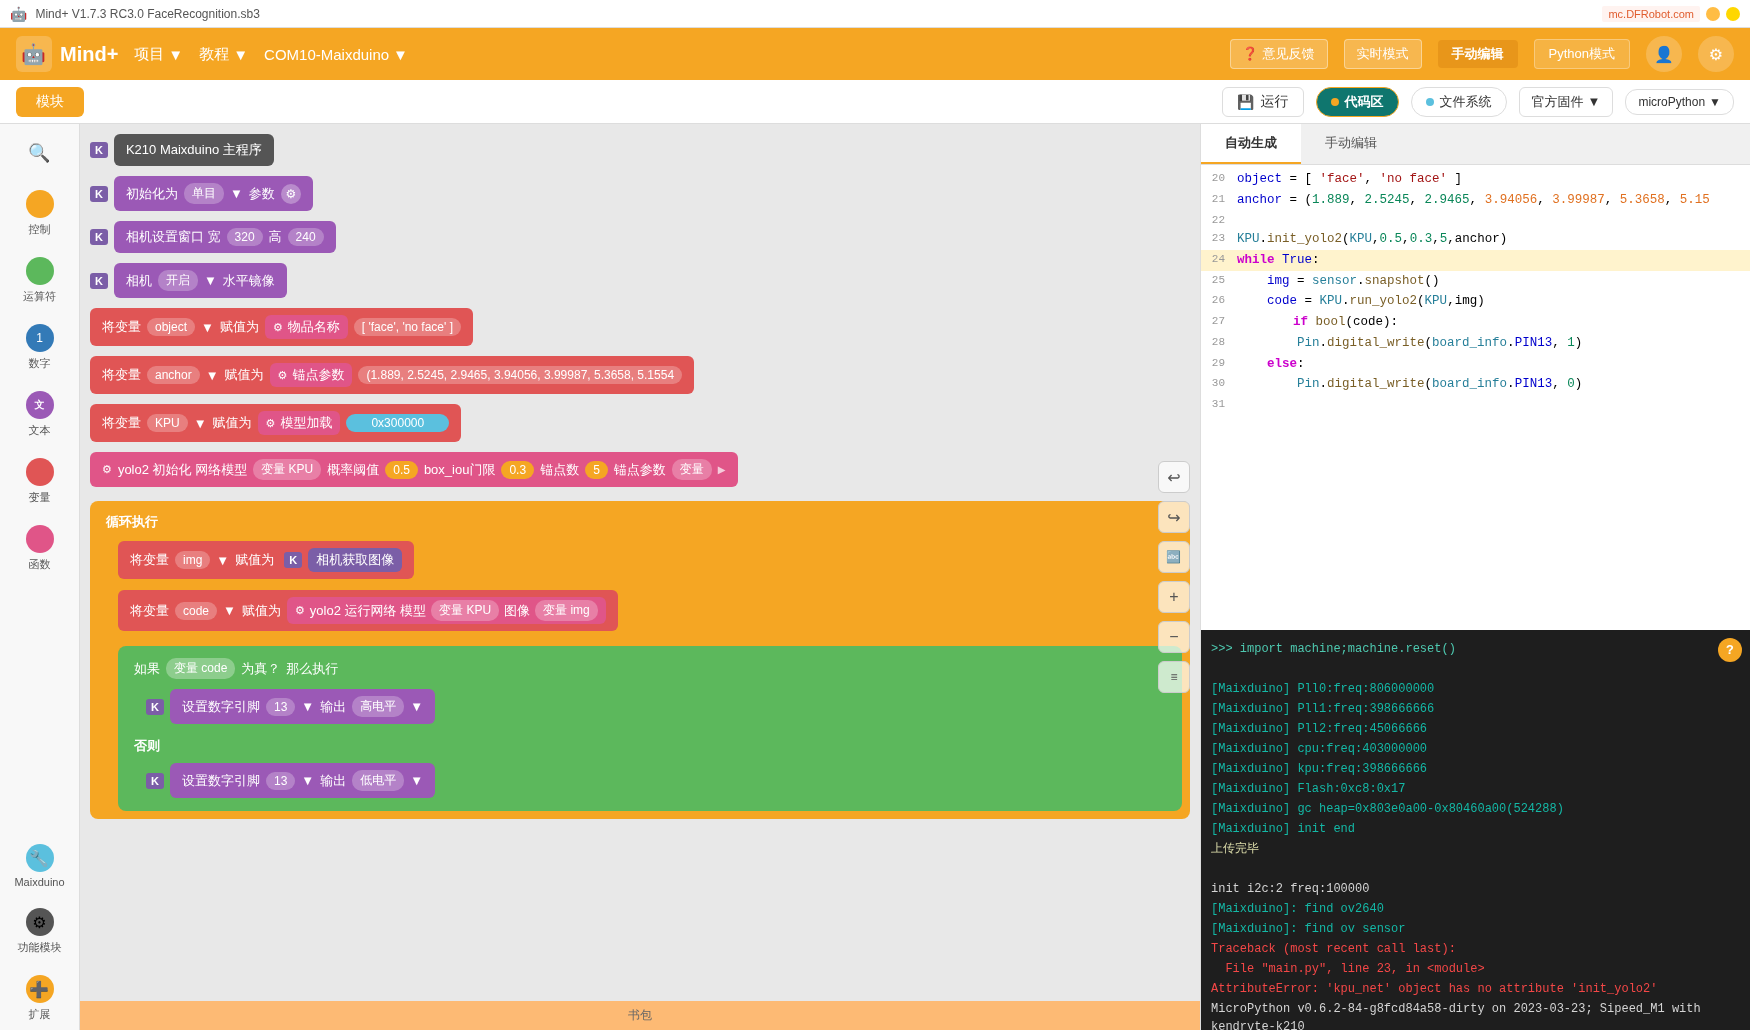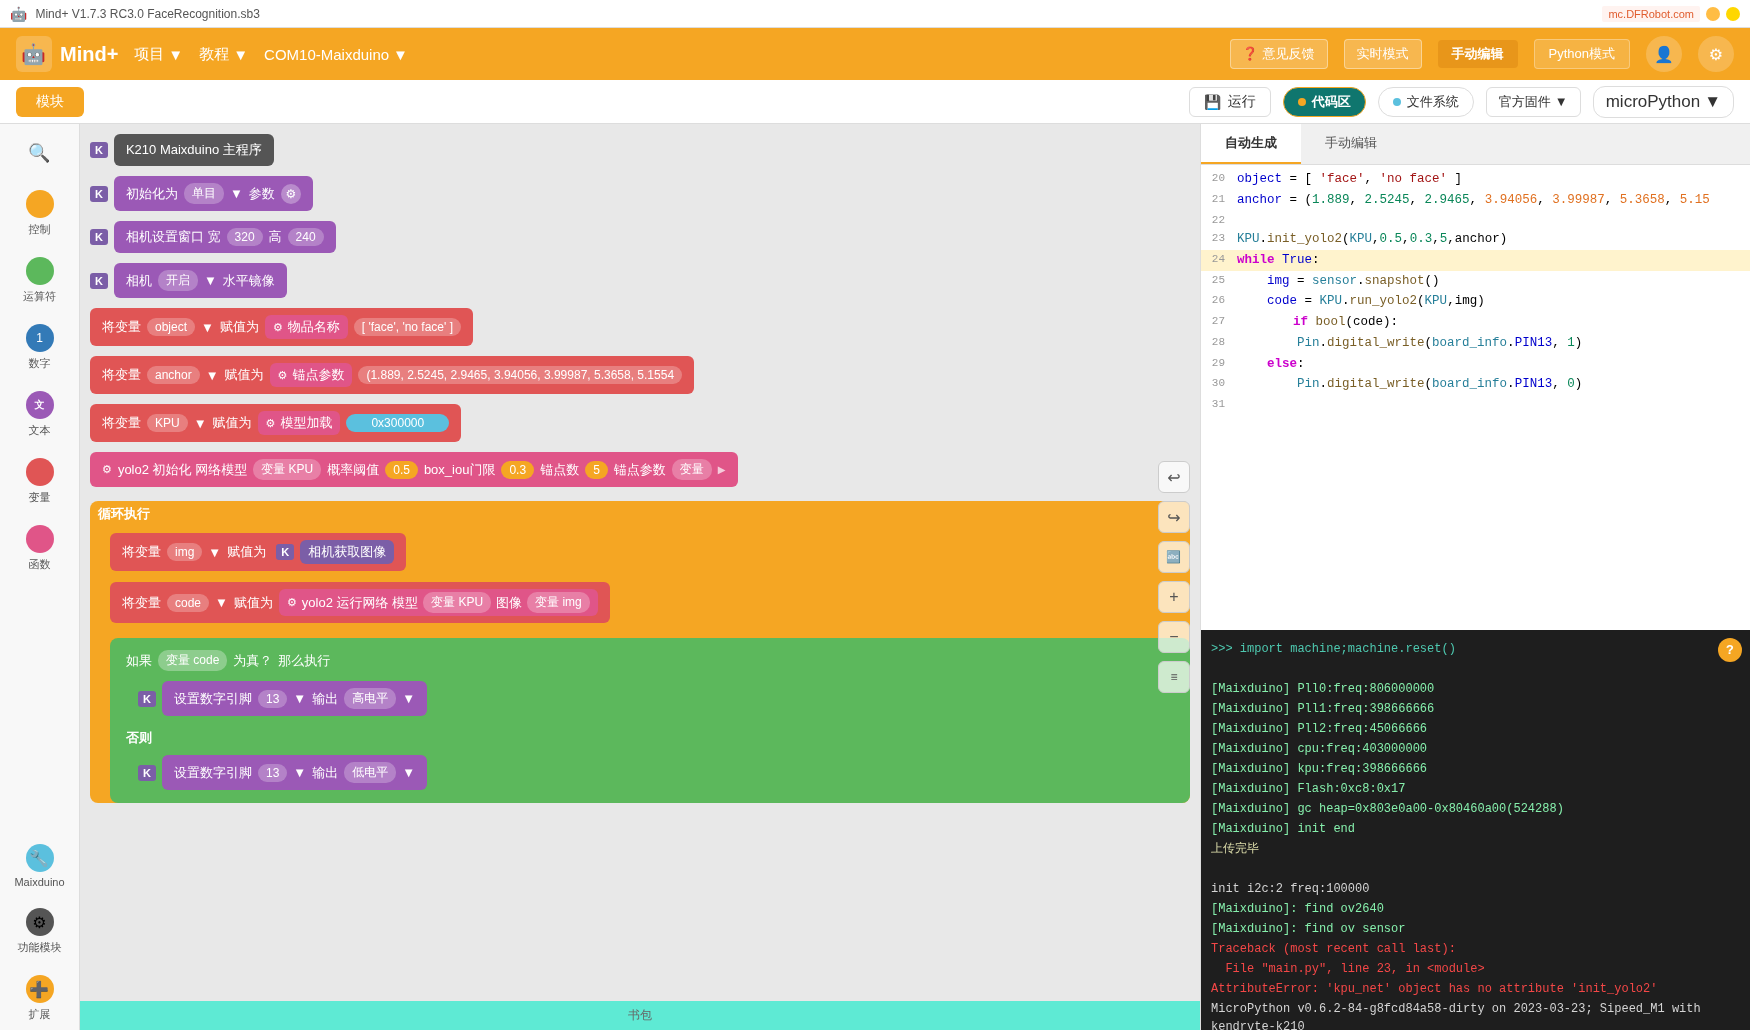--- a/index.html
+++ b/index.html
@@ -51,21 +51,21 @@
       gap: 12px;
       border-bottom: 1px solid #ddd;
     }
     .module-btn { background: #f5a623; color: white; border: none; border-radius: 6px; padding: 6px 20px; font-size: 14px; cursor: pointer; }
     .subnav-spacer { flex: 1; }
     .run-btn { display: flex; align-items: center; gap: 6px; background: none; border: 1px solid #ddd; border-radius: 6px; padding: 5px 14px; font-size: 14px; cursor: pointer; color: #333; }
     .subnav-tab { display: flex; align-items: center; gap: 6px; background: none; border: 1px solid #ddd; border-radius: 20px; padding: 5px 14px; font-size: 13px; cursor: pointer; color: #333; }
     .subnav-tab.active { background: #0f766e; border-color: #f5a623; color: white; font-weight: bold; }
     .subnav-tab .dot { width: 8px; height: 8px; border-radius: 50%; background: currentColor; }
     .official-fw { background: none; border: 1px solid #ddd; border-radius: 6px; padding: 5px 12px; font-size: 13px; cursor: pointer; color: #333; display: flex; align-items: center; gap: 4px; }
-    .lang-select { background: none; border: 1px solid #ddd; border-radius: 12px; padding: 5px 12px; font-size: 17px; cursor: pointer; color: #333; display: flex; align-items: center; gap: 4px; }
+    .lang-select { background: none; border: 1px solid #ddd; border-radius: 12px; padding: 5px 12px; font-size: 12px; cursor: pointer; color: #333; display: flex; align-items: center; gap: 4px; }
 
     
     #main {
       display: flex;
       height: calc(1030px - 28px - 52px - 44px);
     }
 
     
     #sidebar {
       width: 80px;
@@ -103,21 +103,21 @@
     .block-red { background: #e05555; color: white; border-radius: 6px; padding: 7px 12px; font-size: 13px; display: inline-flex; align-items: center; gap: 6px; }
     .block-pink { background: #e05588; color: white; border-radius: 6px; padding: 7px 12px; font-size: 13px; display: inline-flex; align-items: center; gap: 6px; }
     .block-dark { background: #555; color: white; border-radius: 6px; padding: 7px 12px; font-size: 13px; display: inline-flex; align-items: center; gap: 6px; }
     .block-purple { background: #9b59b6; color: white; border-radius: 6px; padding: 7px 12px; font-size: 13px; display: inline-flex; align-items: center; gap: 6px; }
     .val-box { background: rgba(255,255,255,0.25); border-radius: 10px; padding: 2px 8px; font-size: 12px; }
     .k-badge { background: #7b5ea7; color: white; border-radius: 3px; padding: 2px 5px; font-size: 11px; font-weight: bold; }
 
     .loop-container {
       background: #f5a623;
       border-radius: 8px;
-      padding: 0;
+      padding: 8px;
       margin-top: 4px;
       display: inline-block;
     }
     .loop-header {
       color: white;
       font-size: 13px;
       font-weight: bold;
       padding: 4px 8px;
       margin-bottom: 6px;
     }
@@ -156,21 +156,21 @@
     .if-body {
       padding-left: 20px;
       display: flex;
       flex-direction: column;
       gap: 6px;
     }
 
     .gear-icon { width: 20px; height: 20px; background: rgba(255,255,255,0.3); border-radius: 50%; display: inline-flex; align-items: center; justify-content: center; font-size: 12px; }
 
     
-    .bookbag-label { text-align: center; padding: 6px; font-size: 12px; color: #666; background: #5eead4; }
+    .bookbag-label { text-align: center; padding: 6px; font-size: 12px; color: #666; background: #fdba74; }
 
     
     .side-actions {
       position: absolute;
       right: 10px;
       top: 50%;
       transform: translateY(-50%);
       display: flex;
       flex-direction: column;
       gap: 8px;
@@ -248,21 +248,21 @@
       color: #d4d4d4;
       font-family: 'Consolas', 'Courier New', monospace;
       font-size: 12px;
       padding: 10px;
       overflow-y: auto;
       position: relative;
     }
     .terminal-line { margin-bottom: 2px; line-height: 1.5; }
     .term-prompt { color: #4ec9b0; }
     .term-error { color: #f44747; }
-    .term-maixduino { color: #86efac; }
+    .term-maixduino { color: #14b8a6; }
     .help-btn {
       position: absolute;
       top: 8px;
       right: 8px;
       width: 24px; height: 24px;
       background: #f5a623;
       border-radius: 50%;
       display: flex; align-items: center; justify-content: center;
       color: white; font-size: 13px; font-weight: bold;
       cursor: pointer;

